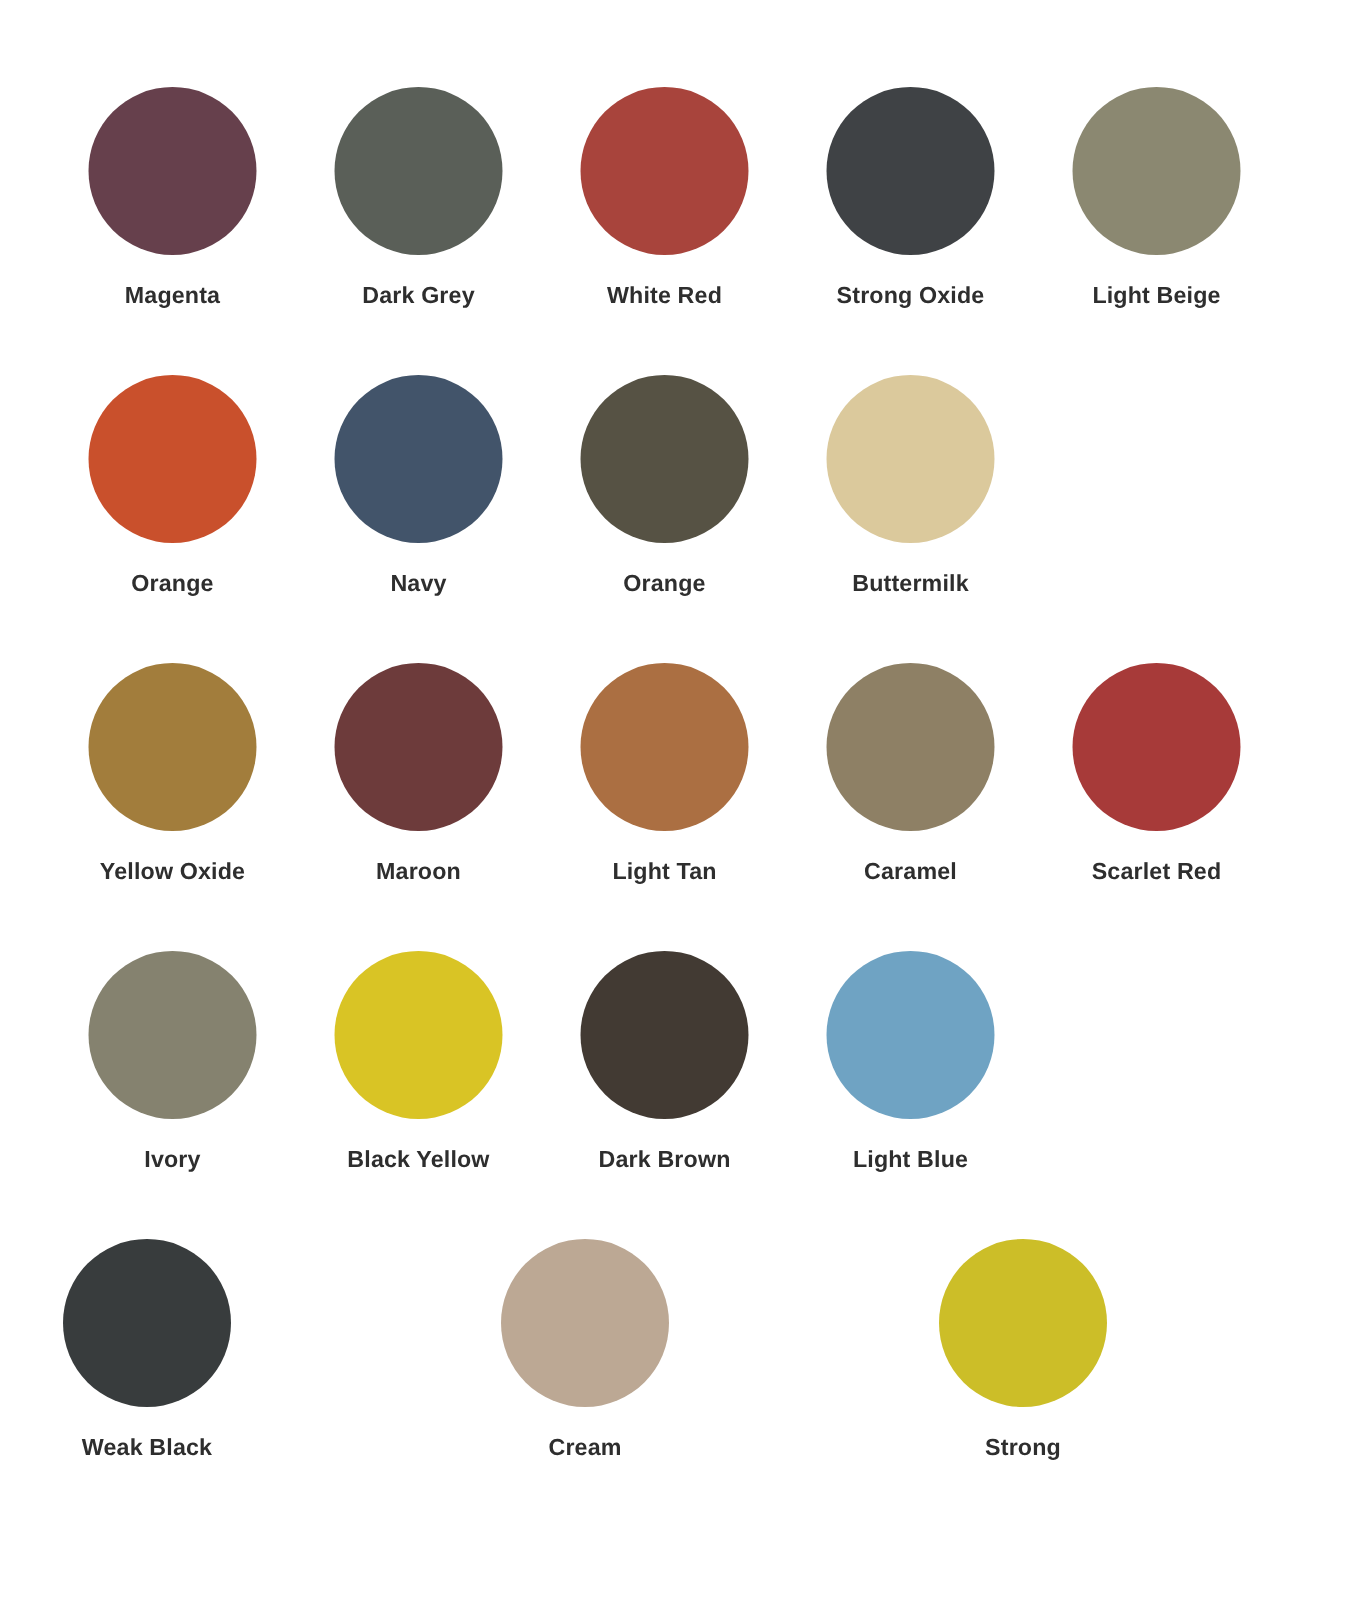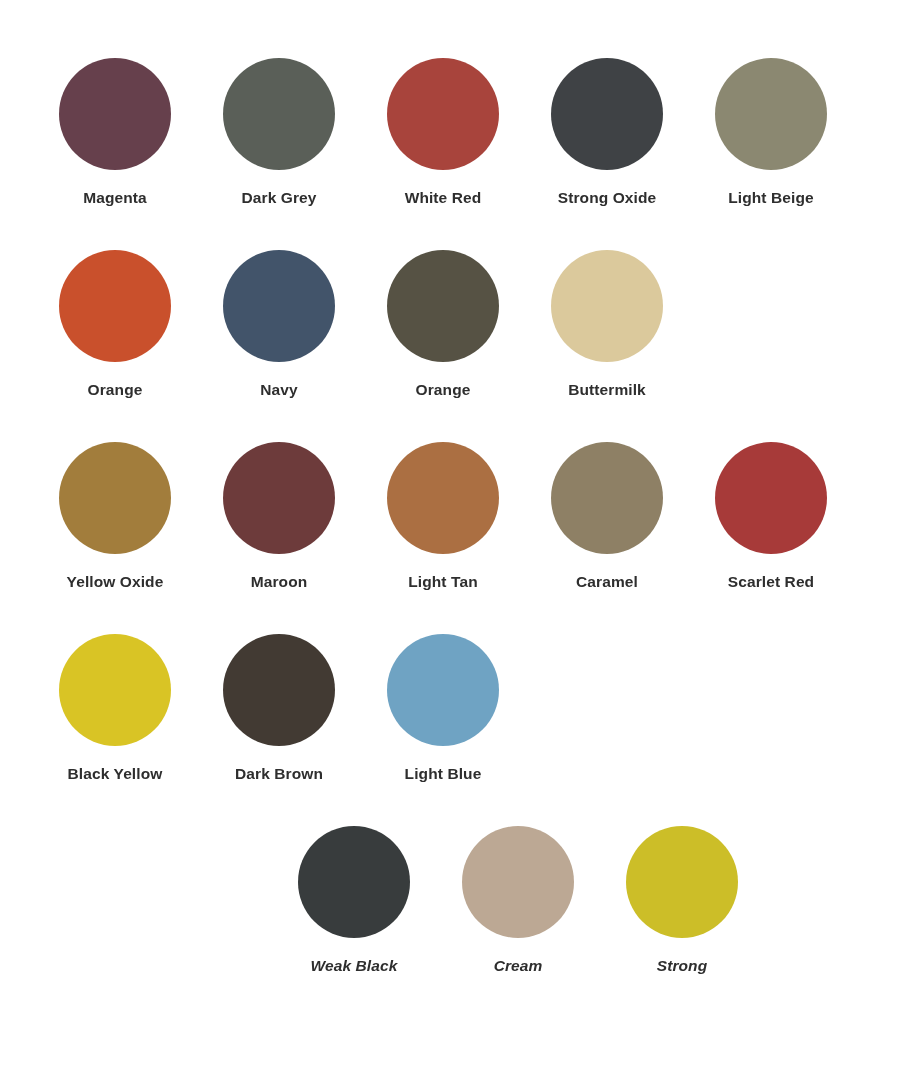--- a/index.html
+++ b/index.html
@@ -27,23 +27,22 @@
   .swatch-row {
     display: flex;
     flex-direction: row;
     justify-content: flex-start;
     align-items: flex-start;
     height: 192px;
     padding-left: 33px;
   }
 
   .swatch-row.row-last {
-    justify-content: flex-end;
-    padding-left: 4px;
-    font-style: italic;
+    justify-content: space-between;
+    padding-left: 16px;
   }
 
   .swatch-cell {
     width: 164px;
     flex: 0 0 164px;
     display: flex;
     flex-direction: column;
     align-items: center;
   }
 
@@ -130,20 +129,24 @@
       <span class="swatch-label">Caramel</span>
     </div>
     <div class="swatch-cell">
       <span class="swatch-dot" style="background-color: rgb(167, 58, 57);"></span>
       <span class="swatch-label">Scarlet Red</span>
     </div>
   </div>
 
   <div class="swatch-row">
     <div class="swatch-cell">
+      <span class="swatch-dot" style="background-color: rgb(133, 130, 111);"></span>
+      <span class="swatch-label">Ivory</span>
+    </div>
+    <div class="swatch-cell">
       <span class="swatch-dot" style="background-color: rgb(217, 196, 37);"></span>
       <span class="swatch-label">Black Yellow</span>
     </div>
     <div class="swatch-cell">
       <span class="swatch-dot" style="background-color: rgb(66, 58, 51);"></span>
       <span class="swatch-label">Dark Brown</span>
     </div>
     <div class="swatch-cell">
       <span class="swatch-dot" style="background-color: rgb(111, 163, 195);"></span>
       <span class="swatch-label">Light Blue</span>

